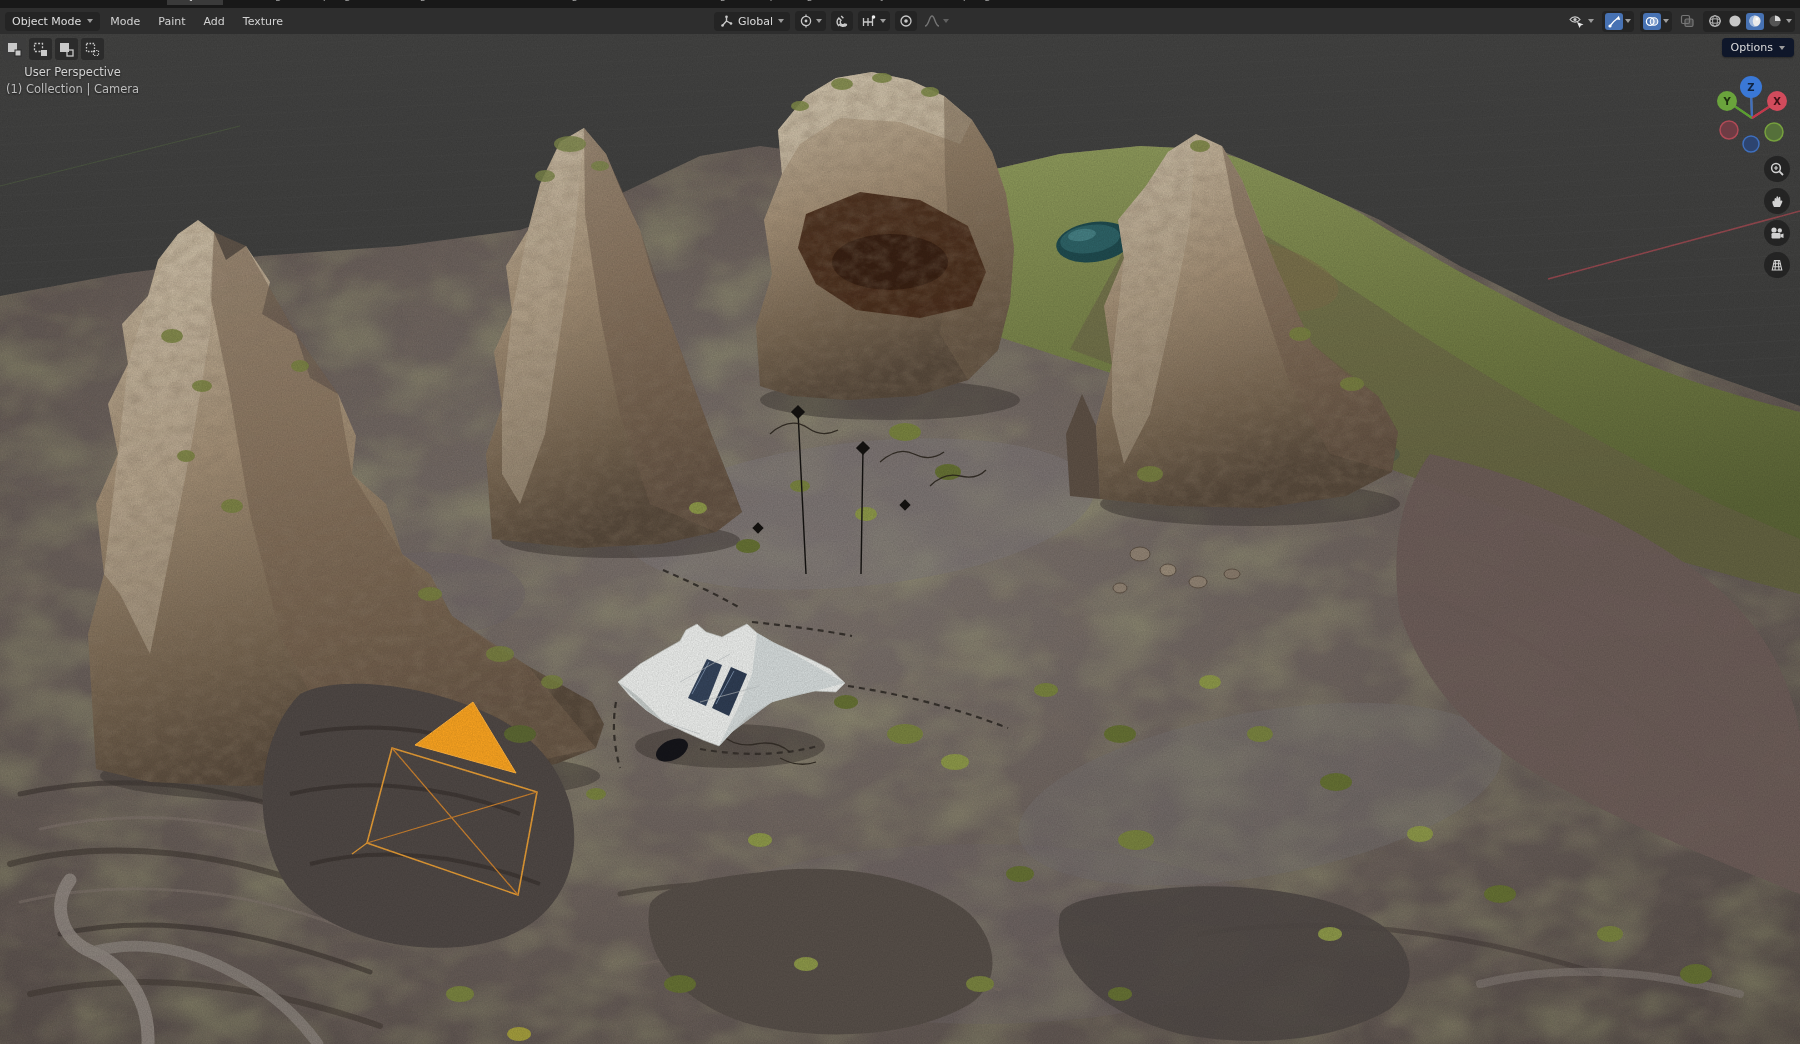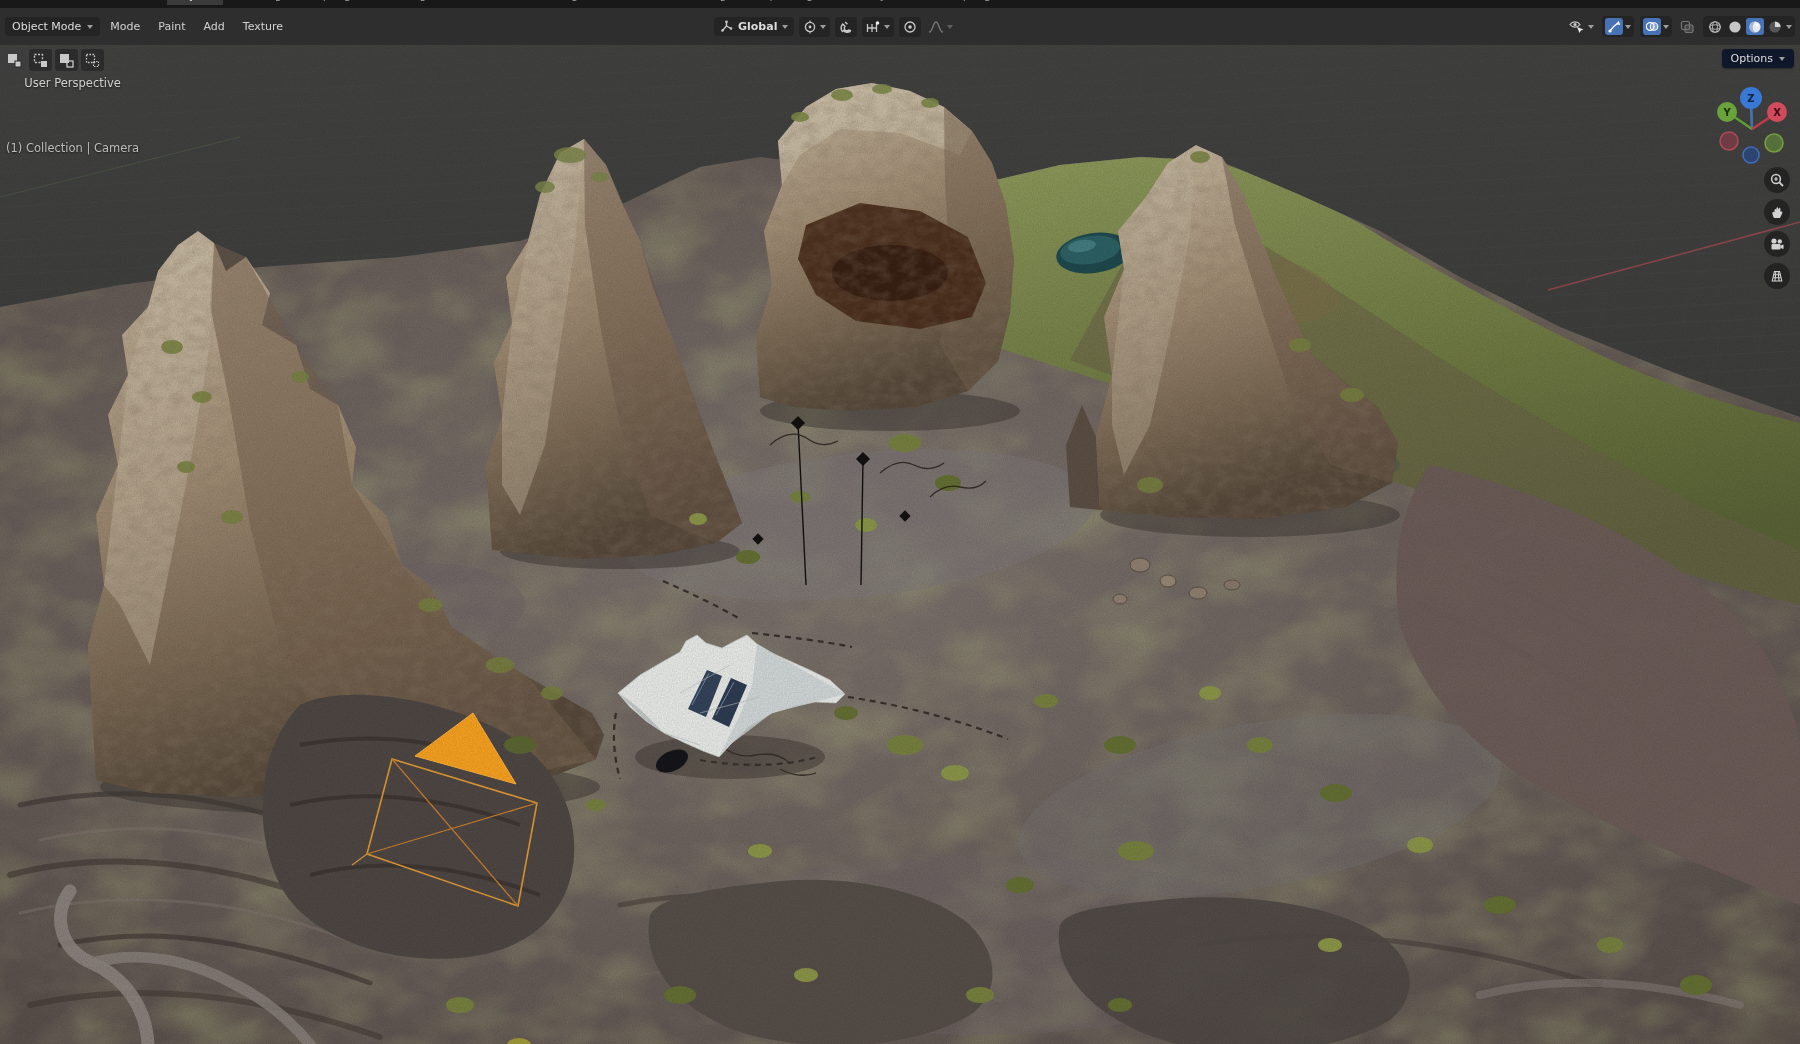--- a/index.html
+++ b/index.html
@@ -8,28 +8,28 @@
 
   
   .topbar { position:relative; height:8px; background:#181818; overflow:hidden; }
   .tabs-row { position:absolute; left:146px; top:-14px; display:flex; align-items:flex-end; }
   .tab { padding:3px 9px 3px; font-size:11px; color:#9a9a9a; white-space:nowrap;
          border-radius:5px 5px 0 0; }
   .tab.active { background:#3a3a3a; color:#e4e4e4; }
   .tab-add { padding:3px 6px; font-size:11px; color:#8b8b8b; }
 
   
-  .vheader { position:relative; height:37px; background:#2e2e2e; display:flex; align-items:center; }
+  .vheader { position:relative; height:26px; background:#2e2e2e; display:flex; align-items:center; }
   .hdr-left { display:flex; align-items:center; gap:2px; padding-left:5px; }
   .mode-dd { display:flex; align-items:center; gap:6px; background:#242424; border-radius:4px;
              padding:3px 7px; color:#dedede; font-size:11px; cursor:default; }
   .menu-item { color:#d2d2d2; font-size:11px; padding:3px 8px; border-radius:3px; }
   .hdr-center { position:absolute; left:714px; display:flex; align-items:center; gap:5px; }
   .dd-box { display:flex; align-items:center; gap:5px; background:#242424; border-radius:4px;
-            padding:3px 6px; color:#dcdcdc; font-size:11px;font-weight:bold; }
+            padding:3px 6px; color:#dcdcdc; font-size:11px; }
   .icon-btn { display:flex; align-items:center; gap:3px; background:#242424; border-radius:4px;
               padding:3px 4px; }
   .icon-plain { display:flex; align-items:center; gap:3px; padding:3px 2px; }
   .hdr-right { position:absolute; right:5px; display:flex; align-items:center; gap:6px; }
   .seg { display:flex; align-items:center; background:#242424; border-radius:4px; padding:2px 3px; gap:2px; }
   .seg .cell { display:flex; align-items:center; justify-content:center; width:18px; height:17px; border-radius:3px; }
   .cell.on { background:#4772b3; }
   .chev { width:0; height:0; border-left:3.5px solid transparent; border-right:3.5px solid transparent;
           border-top:4px solid #9d9d9d; display:inline-block; }
   .dim { opacity:.45; }
@@ -39,21 +39,21 @@
   .scene-svg { position:absolute; left:0; top:0; }
 
   
   .tool-opts { position:absolute; left:3px; top:4px; display:flex; gap:3px; }
   .topt { width:23px; height:22px; background:#2b2b2b; border-radius:3px;
           display:flex; align-items:center; justify-content:center; }
   .topt.on { background:#3d3d3d; }
 
   .view-text { position:absolute; left:6px; top:30px; color:#d2d2d2; font-size:11.5px;
                text-shadow:0 1px 2px rgba(0,0,0,.6); line-height:17px;text-align:center; }
-  .view-text .sub { color:#bdbdbd;margin-top:48px; }
+  .view-text .sub { color:#bdbdbd; }
 
   .options-btn { position:absolute; right:6px; top:4px; display:flex; align-items:center; gap:6px;
                  background:#0f172a; border-radius:4px; padding:3px 9px; color:#dcdcdc; font-size:11px;
                  box-shadow:0 1px 2px rgba(0,0,0,.35); }
 
   
   .nav-gizmo { position:absolute; left:1712px; top:40px; width:82px; height:82px; }
 
   
   .side-tools { position:absolute; left:1764px; top:122px; display:flex; flex-direction:column; gap:6px; }

